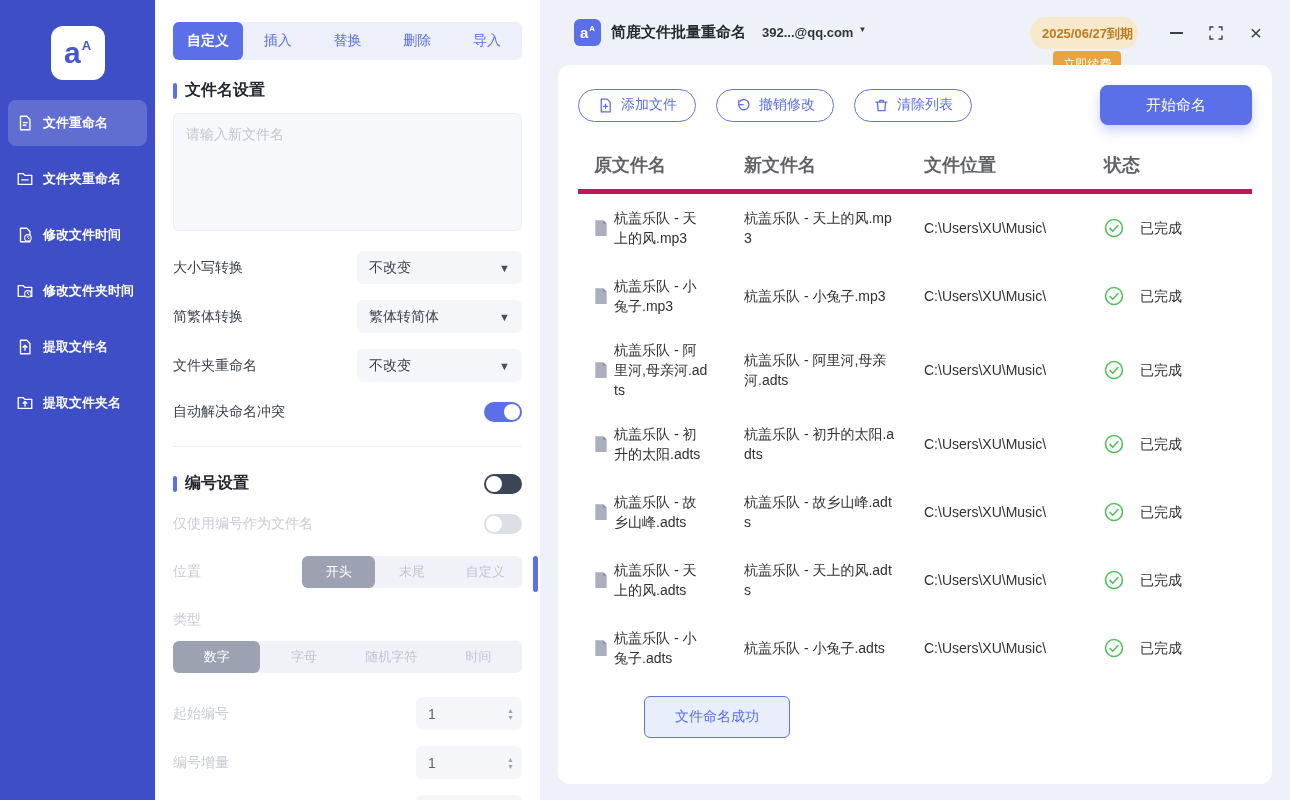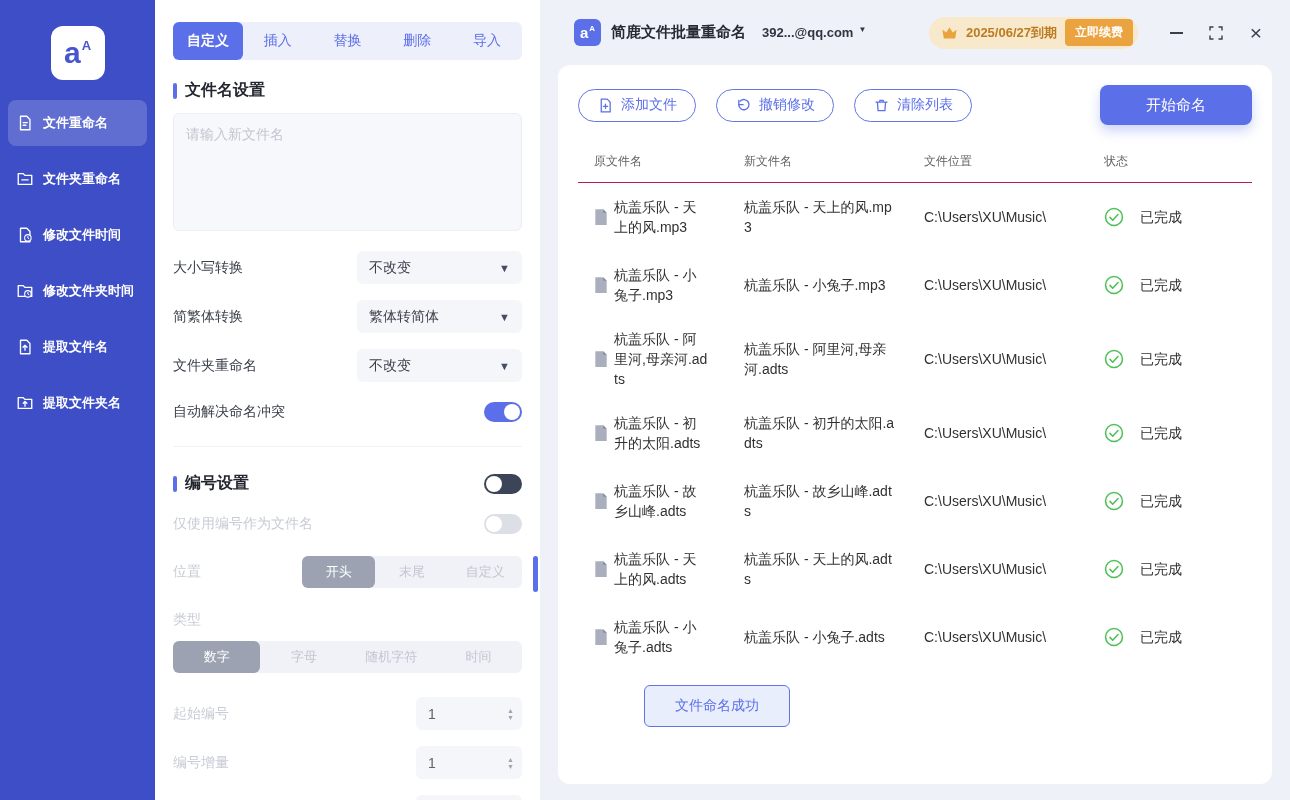--- a/index.html
+++ b/index.html
@@ -70,40 +70,40 @@
   
   .main { flex:1; min-width:0; background:#EEF1F8; display:flex; flex-direction:column; }
   .titlebar { height:65px; flex-shrink:0; display:flex; align-items:center; padding:0 22px 0 34px; }
   .tb-icon { width:27px; height:27px; background:#5B6FE8; border-radius:6px; display:flex; align-items:center;
              justify-content:center; color:#fff; font-weight:bold; font-size:15px; line-height:1; flex-shrink:0; }
   .tb-icon .sub { font-size:8px; margin:-8px 0 0 1px; }
   .tb-title { font-size:15px; font-weight:bold; color:#262A33; margin-left:10px; white-space:nowrap; }
   .account { margin-left:16px; font-size:13px; font-weight:bold; color:#303540; display:flex; gap:5px; cursor:pointer; white-space:nowrap; }
   .account .chev { font-size:8px; }
   .pill { margin-left:auto; height:32px; background:#F8E8CC; border-radius:16px; display:flex; align-items:center;
-          gap:8px; padding:0 5px 0 12px; white-space:nowrap; }
+          gap:8px; padding:0 5px 0 12px; white-space:nowrap;flex-direction:column; }
   .pill svg { width:17px; height:14px; }
   .pill-date { font-size:13px; color:#BD7B1F; font-weight:bold; }
-  .renew { background:#EAA33F; color:#fff; font-size:12px; font-weight:bold; border:none; border-radius:4px;
+  .renew { background:#EAA33F; color:#fff; font-size:12px; font-weight:normal; border:none; border-radius:4px;
            padding:5px 10px; cursor:pointer; font-family:inherit; }
   .win-controls { display:flex; align-items:center; gap:16px; margin-left:26px; color:#3A3F4A; }
   .wc { width:24px; height:24px; display:flex; align-items:center; justify-content:center; cursor:pointer; }
   .wc-min-line { width:13px; height:2px; background:#3A3F4A; }
   .wc-close { font-size:21px; line-height:1; }
 
   .card { margin:0 18px 16px; flex:1; background:#fff; border-radius:12px; padding:20px 20px 0; overflow:hidden; }
   .toolbar { display:flex; align-items:center; gap:20px; }
   .obtn { height:33px; border:1px solid #6276E2; color:#5B6FE8; background:#fff; border-radius:17px;
           display:flex; align-items:center; gap:7px; padding:0 18px; font-size:14px; cursor:pointer; font-family:inherit; white-space:nowrap; }
   .obtn svg { width:17px; height:17px; }
   .start-btn { margin-left:auto; width:152px; height:40px; background:#5B6FE8; color:#fff; border:none; border-radius:8px;
                font-size:15px; cursor:pointer; box-shadow:0 6px 12px rgba(91,111,232,.3); font-family:inherit; }
 
   .thead { margin-top:16px; display:grid; grid-template-columns:150px 180px 180px 1fr; padding:12px 0 12px 16px;
-           font-size:12px; color:#606266; border-bottom:1px solid #be185d; }
+           font-size:18px; color:#606266; border-bottom:5px solid #be185d;font-weight:bold; }
   .trow { display:grid; grid-template-columns:150px 180px 180px 1fr; padding:10px 0 10px 16px; align-items:center;
           min-height:68px; font-size:14px; color:#303133; }
   .tc { padding-right:28px; line-height:20px; word-break:break-all; }
   .c1 { display:flex; gap:6px; align-items:center; padding-right:34px; }
   .file-ic { flex-shrink:0; display:inline-flex; }
   .file-ic svg { width:14px; height:18px; }
   .c4 { display:flex; align-items:center; gap:16px; word-break:keep-all; padding-right:0; }
   .check { display:inline-flex; } .check svg { width:20px; height:20px; }
   .toast { display:inline-block; margin:14px 0 0 66px; background:#E9EEFD; border:1px solid #6174DF; color:#5B6FE8;
            font-size:14px; border-radius:6px; padding:11px 30px; }

